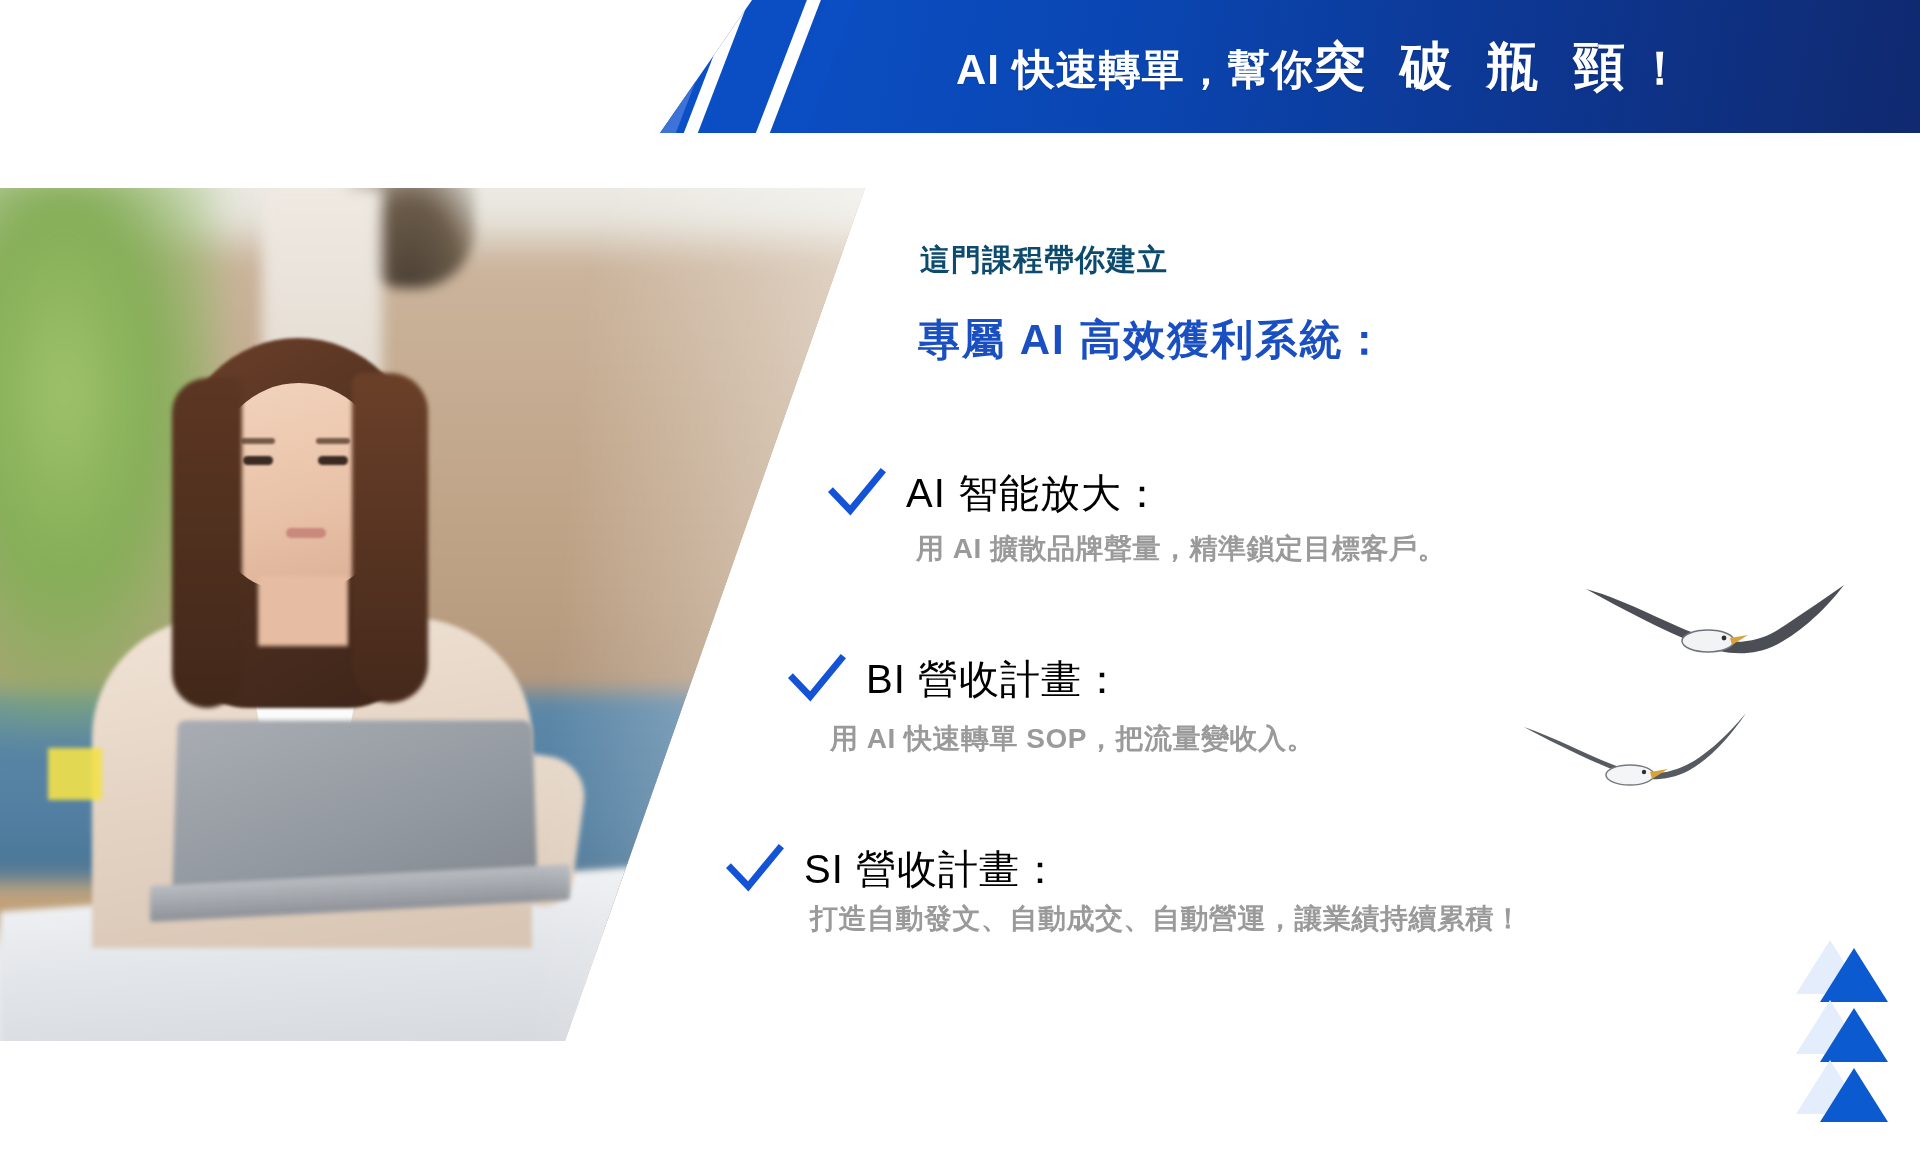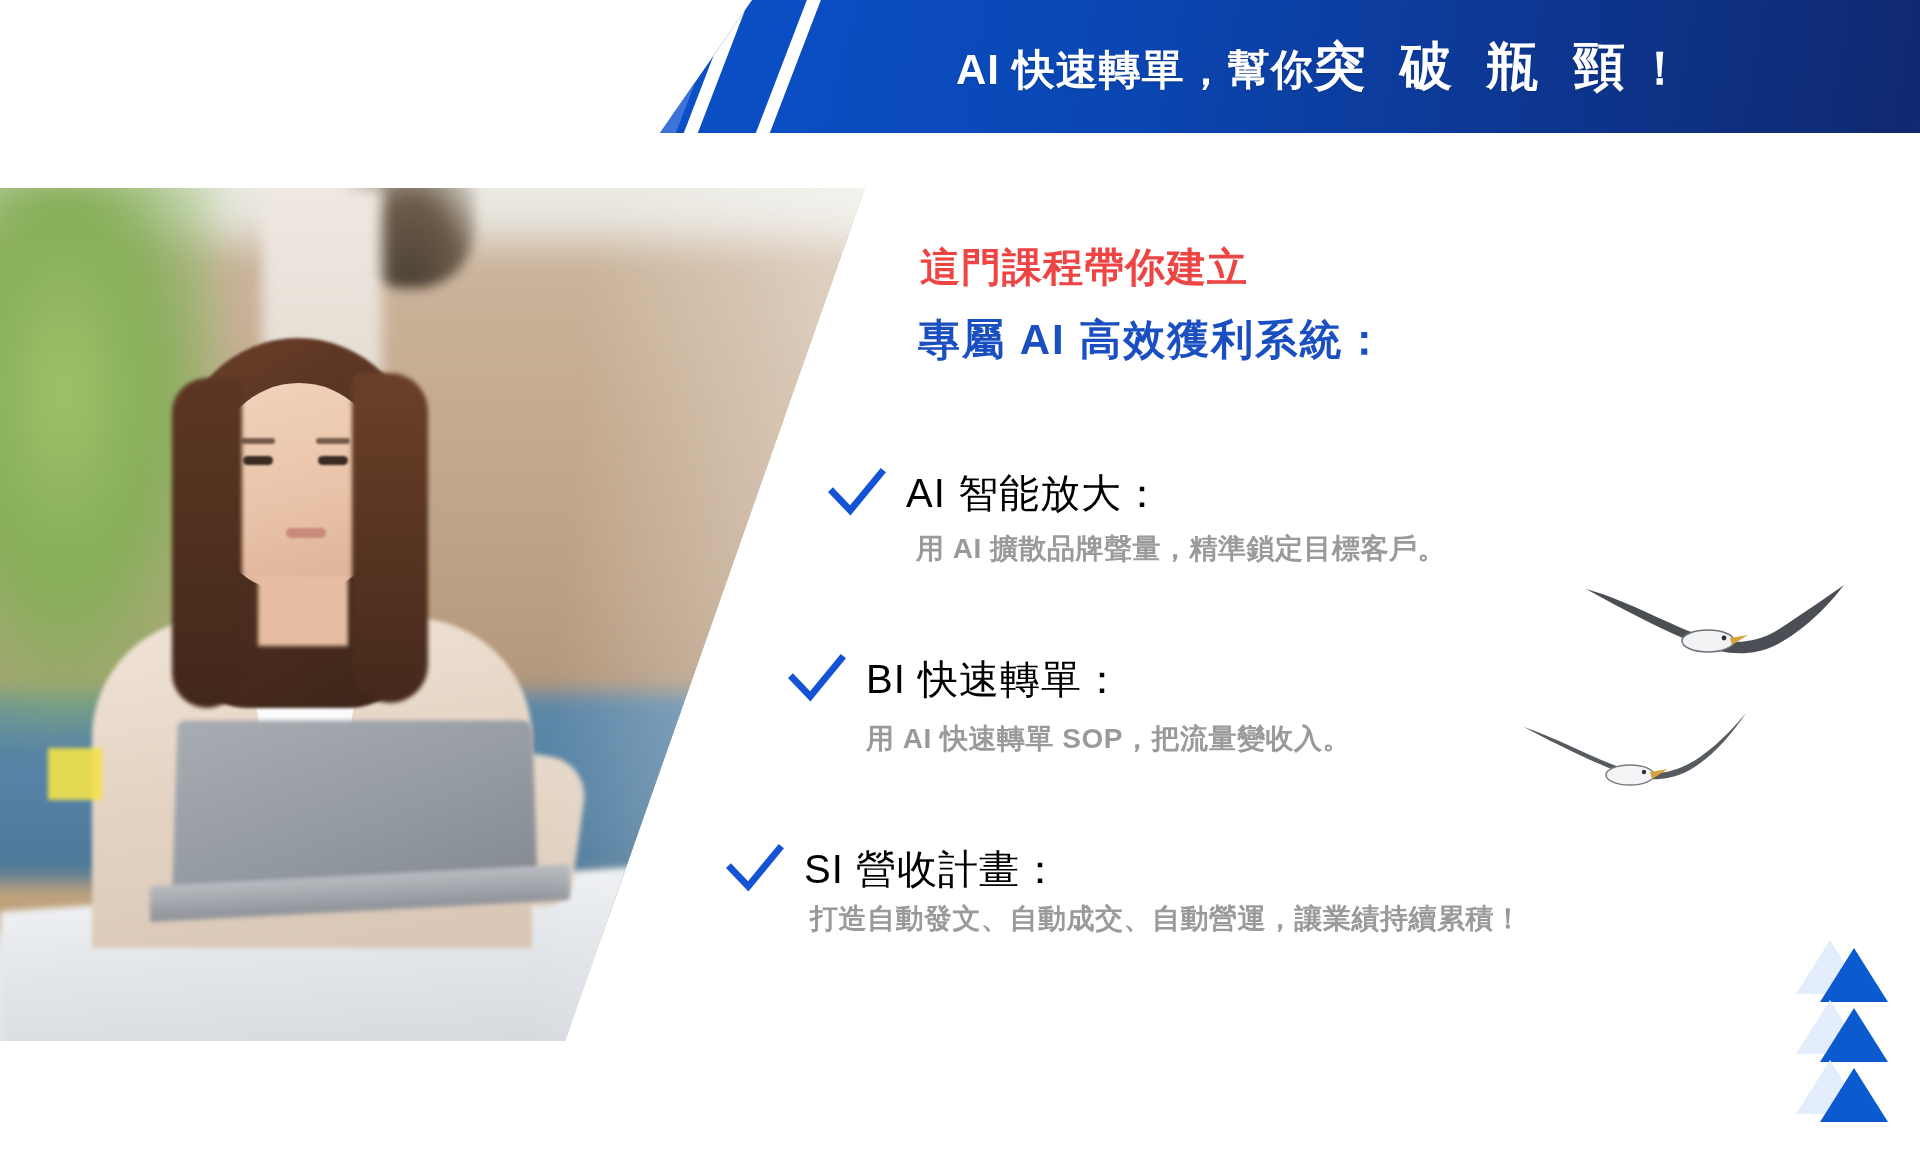--- a/index.html
+++ b/index.html
@@ -195,21 +195,21 @@
     position:absolute; inset:0;
     background:linear-gradient(95deg, rgba(255,255,255,0) 62%, rgba(255,255,255,.25) 80%, rgba(255,255,255,.55) 100%);
     pointer-events:none;
   }
 
   
   .content { position:absolute; left:0; top:0; width:1920px; height:1167px; }
 
   .eyebrow {
     position:absolute; left:920px; top:240px;
-    font-size:40px; font-weight:bold; color:#ef4444;
+    font-size:30px; font-weight:bold; color:#0c4a6e;
     letter-spacing:1px; white-space:nowrap;
   }
   .headline {
     position:absolute; left:918px; top:312px;
     font-size:42px; font-weight:bold; color:#1a4fc1;
     letter-spacing:2px; white-space:nowrap;
   }
 
   .bullets { position:absolute; left:0; top:0; width:1920px; }
 
@@ -225,21 +225,21 @@
   }
   .b-sub {
     font-size:28px; font-weight:bold; color:#9a9a9a;
     letter-spacing:.5px;
   }
 
   .bullet-1 { left:826px; top:462px; }
   .bullet-1 .b-sub { margin-left:90px; margin-top:6px; }
 
   .bullet-2 { left:786px; top:648px; }
-  .bullet-2 .b-sub { margin-left:80px; margin-top:10px; }
+  .bullet-2 .b-sub { margin-left:44px; margin-top:10px; }
 
   .bullet-3 { left:724px; top:838px; }
   .bullet-3 .b-sub { margin-left:86px; margin-top:0; }
 
   
   .birds { position:absolute; left:1520px; top:575px; width:400px; height:270px; }
   .bird { position:absolute; }
   .bird-1 { left:60px; top:0;  width:270px; height:120px; }
   .bird-2 { left:0;   top:130px; width:230px; height:110px; }
 
@@ -315,21 +315,21 @@
           <div class="b-title">AI 智能放大：</div>
         </div>
         <div class="b-sub">用 AI 擴散品牌聲量，精準鎖定目標客戶。</div>
       </div>
 
       <div class="bullet bullet-2">
         <div class="row">
           <svg class="check" viewBox="0 0 64 64">
             <path d="M7 31 L25 50 L57 11" fill="none" stroke="#1452d6" stroke-width="7" stroke-linecap="square" stroke-linejoin="miter"></path>
           </svg>
-          <div class="b-title">BI 快速轉單：</div>
+          <div class="b-title">BI 營收計畫：</div>
         </div>
         <div class="b-sub">用 AI 快速轉單 SOP，把流量變收入。</div>
       </div>
 
       <div class="bullet bullet-3">
         <div class="row">
           <svg class="check" viewBox="0 0 64 64">
             <path d="M7 31 L25 50 L57 11" fill="none" stroke="#1452d6" stroke-width="7" stroke-linecap="square" stroke-linejoin="miter"></path>
           </svg>
           <div class="b-title">SI 營收計畫：</div>

